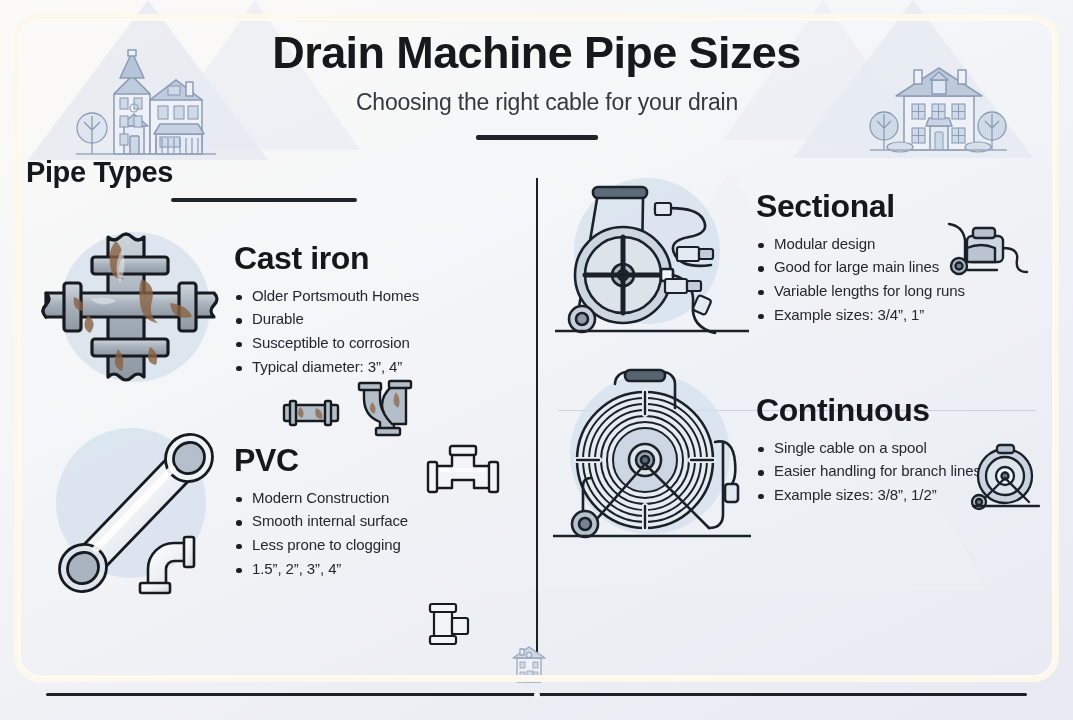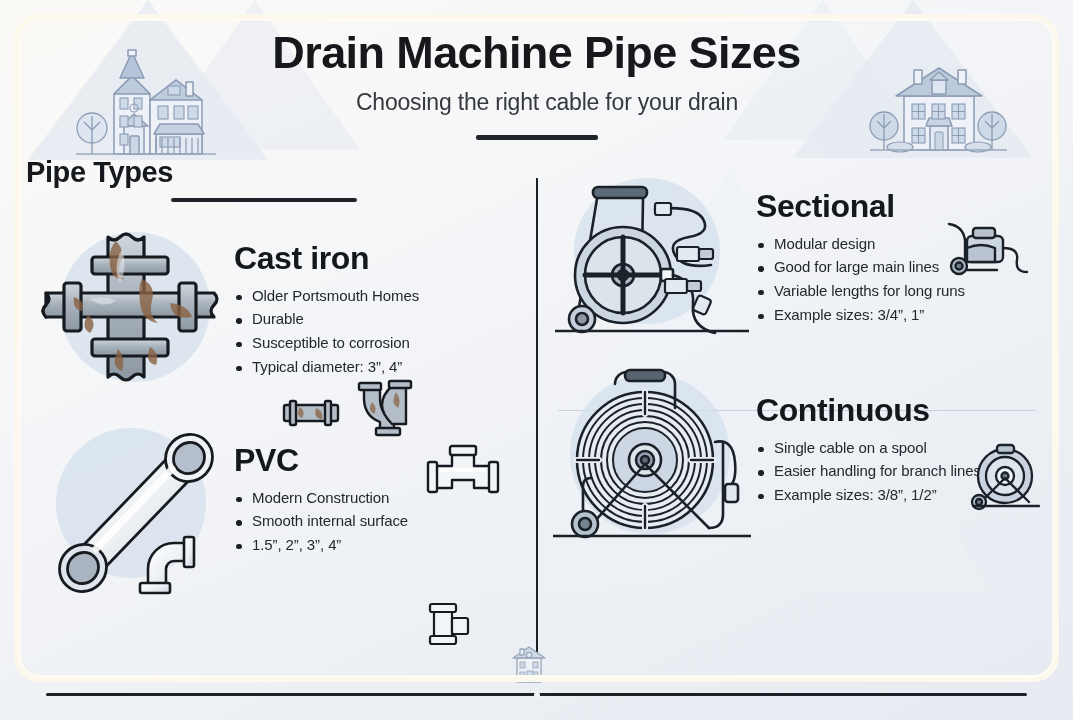--- a/index.html
+++ b/index.html
@@ -339,20 +339,21 @@
               <rect x="110" y="162" width="30" height="10" rx="2"></rect>
               <rect x="154" y="116" width="10" height="30" rx="2"></rect>
             </g>
           </svg>
         </div>
         <div class="entry-body" style="padding-top:22px;">
           <div class="entry-title">PVC</div>
           <ul class="bullets">
             <li>Modern Construction</li>
             <li>Smooth internal surface</li>
+            <li>Less prone to clogging</li>
             <li>1.5”, 2”, 3”, 4”</li>
           </ul>
         </div>
       </div>
 
       <div style="position:absolute;left:424px;top:288px;z-index:3;">
         <svg width="78" height="56" viewBox="0 0 78 56">
           <g stroke="#171b20" stroke-width="2.4" fill="#f2f5f8" stroke-linejoin="round">
             <path d="M10 22 h18 V6 h22 v16 h18 v22 H50 V36 H28 v8 H10 Z"></path>
             <rect x="4" y="18" width="9" height="30" rx="2"></rect>

